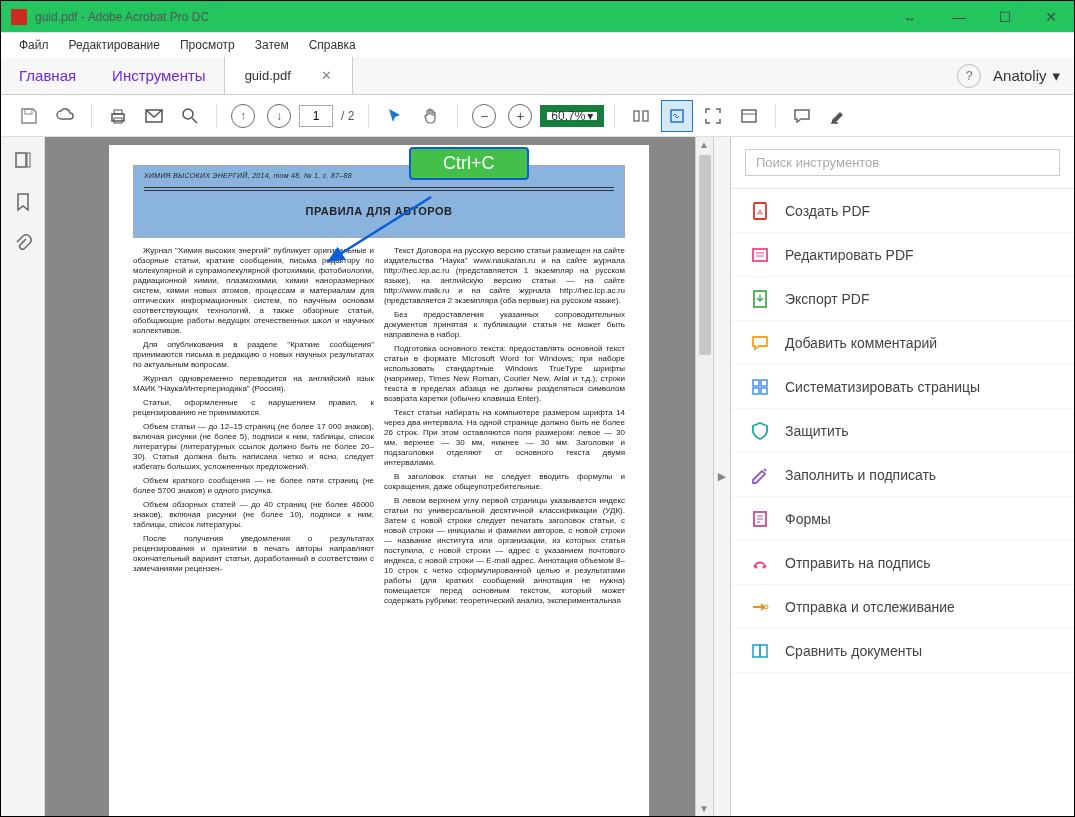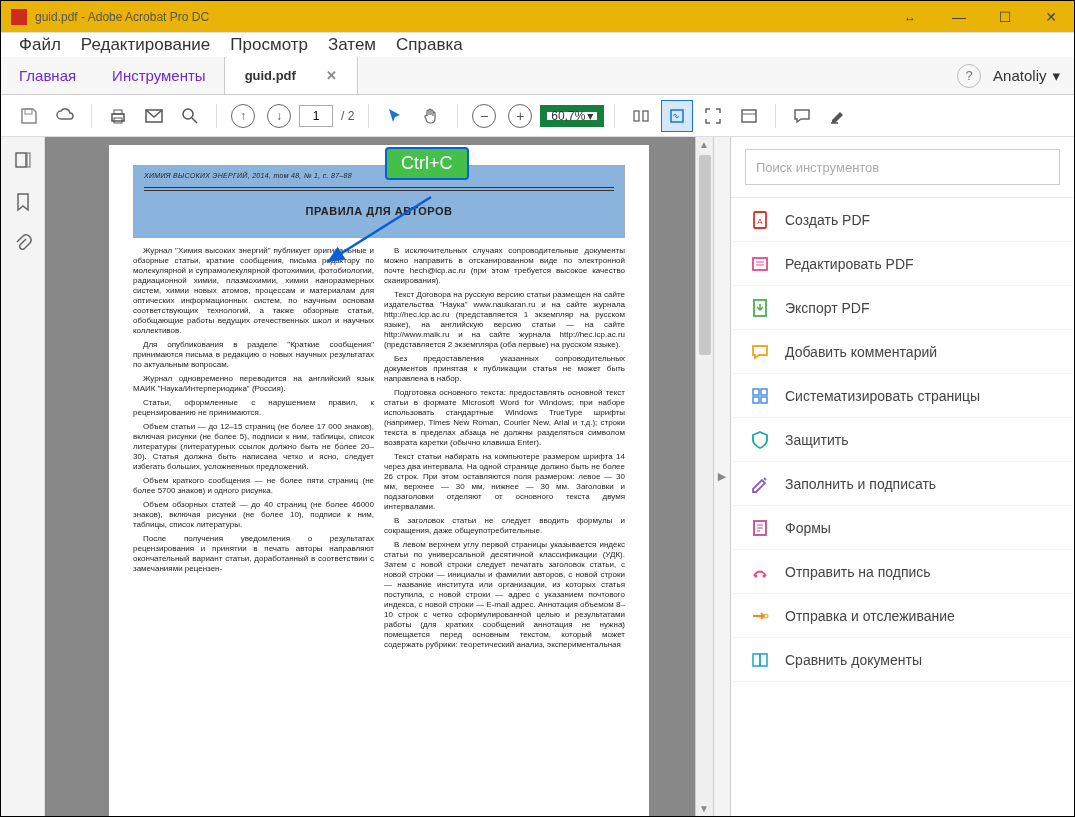--- a/index.html
+++ b/index.html
@@ -1,29 +1,29 @@
 <!DOCTYPE html>
 <html><head>
 <meta charset="utf-8">
 <style>
 * { margin: 0; padding: 0; box-sizing: border-box; font-family: "Segoe UI", Arial, sans-serif; }
 body { background: #fff; width: 1075px; height: 817px; overflow: hidden; position: relative; border: 1px solid #000; }
 
-.titlebar { height: 32px; background: #eab308; display: flex; align-items: center; padding-left: 10px; border-bottom: 1px solid #e0e0e0; }
+.titlebar { height: 32px; background: #22c55e; display: flex; align-items: center; padding-left: 10px; border-bottom: 1px solid #e0e0e0; }
 .titlebar .app-icon { width: 16px; height: 16px; background: #cc2b1e; margin-right: 8px; }
 .titlebar .title { font-size: 12px; color: #555; flex: 1; }
 .titlebar .win-btn { width: 46px; height: 32px; display: flex; align-items: center; justify-content: center; font-size: 14px; color: #444; }
 .titlebar .move-icon { font-size: 12px; color: #333; margin-right: 20px; }
 
-.menubar { height: 24px; display: flex; align-items: center; padding-left: 10px; gap: 4px; font-size: 17px; color: #333; }
+.menubar { height: 24px; display: flex; align-items: center; padding-left: 10px; gap: 4px; font-size: 12px; color: #333; }
 .menubar span { padding: 2px 8px; cursor: default; }
 
 .tabbar { height: 38px; display: flex; align-items: center; border-bottom: 1px solid #ccc; background: #f7f7f7; }
 .tabbar .maintab { padding: 0 18px; font-size: 15px; color: #6d28d9; height: 100%; display: flex; align-items: center; }
-.tabbar .doctab { height: 100%; display: flex; align-items: center; padding: 0 20px; background: #fff; border-right: 1px solid #ccc; border-left: 1px solid #ccc; font-size: 13px; color: #333; position: relative; font-weight: bold; }
+.tabbar .doctab { height: 100%; display: flex; align-items: center; padding: 0 20px; background: #fff; border-right: 1px solid #ccc; border-left: 1px solid #ccc; font-size: 13px; color: #333; position: relative; }
 .tabbar .doctab .close { margin-left: 30px; color: #888; font-size: 13px; }
 .tabbar .spacer { flex: 1; }
 .tabbar .help { width: 24px; height: 24px; border: 1px solid #bbb; border-radius: 50%; display: flex; align-items: center; justify-content: center; font-size: 13px; color: #777; margin-right: 12px; }
 .tabbar .user { font-size: 15px; color: #333; margin-right: 14px; display: flex; align-items: center; gap: 6px; }
 
 .toolbar { height: 42px; display: flex; align-items: center; padding: 0 12px; gap: 4px; border-bottom: 1px solid #ddd; }
 .toolbar .tbtn { width: 32px; height: 32px; display: flex; align-items: center; justify-content: center; color: #555; font-size: 18px; }
 .toolbar .sep { width: 1px; height: 24px; background: #ddd; margin: 0 6px; }
 .toolbar .arrow-circle { width: 24px; height: 24px; border: 1.5px solid #666; border-radius: 50%; display: flex; align-items: center; justify-content: center; font-size: 12px; }
 .toolbar .page-input { width: 34px; height: 22px; text-align: center; border: 1px solid #aaa; font-size: 12px; }
@@ -41,32 +41,32 @@
 .doc-area { flex: 1; background: #888; position: relative; overflow: hidden; display: flex; }
 .doc-page { background: #fff; margin: 8px auto; width: 540px; height: 680px; padding: 20px 24px; font-family: "Times New Roman", serif; font-size: 8px; color: #222; line-height: 1.25; }
 .doc-page .header-box { border: 1px solid #aaa; background: #8ab4dd; padding: 6px 10px 18px 10px; margin-bottom: 8px; }
 .doc-page .journal-line { font-size: 7px; font-style: italic; letter-spacing: 0.3px; }
 .doc-page .hr-double { border-top: 1.5px solid #333; border-bottom: 1px solid #333; height: 4px; margin: 6px 0 14px 0; }
 .doc-page .title { text-align: center; font-size: 11px; font-weight: bold; letter-spacing: 0.5px; }
 .doc-page .cols { display: flex; gap: 10px; margin-top: 8px; }
 .doc-page .col { flex: 1; text-align: justify; }
 .doc-page .col p { margin-bottom: 4px; text-indent: 10px; }
 
-.callout { position: absolute; left: 384px; top: 146px; background: #44c04a; border: 2px solid #0a5fd6; color: #fff; font-size: 18px; padding: 4px 14px; border-radius: 4px; z-index: 10; }
+.callout { position: absolute; left: 408px; top: 146px; background: #44c04a; border: 2px solid #0a5fd6; color: #fff; font-size: 18px; padding: 4px 32px; border-radius: 4px; z-index: 10; }
 .arrow-line { position: absolute; left: 320px; top: 178px; z-index: 9; }
 
 .vscroll { width: 18px; background: #f0f0f0; border-left: 1px solid #ccc; position: relative; }
 .vscroll::before { content: "▲"; position: absolute; top: 2px; left: 3px; font-size: 10px; color: #888; }
 .vscroll::after { content: "▼"; position: absolute; bottom: 2px; left: 3px; font-size: 10px; color: #888; }
 .vscroll .thumb { position: absolute; top: 18px; left: 3px; width: 12px; height: 200px; background: #c8c8c8; border-radius: 2px; }
 
 .right-collapse { width: 18px; background: #f4f4f4; border-left: 1px solid #ccc; border-right: 1px solid #ccc; display: flex; align-items: center; justify-content: center; color: #888; font-size: 11px; }
 
 .right-panel { width: 343px; background: #fff; display: flex; flex-direction: column; }
-.search-box { margin: 12px 14px; border: 1px solid #ccc; height: 36px; display: flex; align-items: center; padding: 0 10px; font-size: 13px; color: #aaa; }
+.search-box { margin: 12px 14px; border: 1px solid #ccc; height: 27px; display: flex; align-items: center; padding: 0 10px; font-size: 13px; color: #aaa; }
 .tool-list { display: flex; flex-direction: column; border-top: 1px solid #e8e8e8; overflow-y: auto; }
 .tool-item { display: flex; align-items: center; height: 44px; padding: 0 18px; gap: 14px; font-size: 14px; color: #444; border-bottom: 1px solid #f3f3f3; }
 .tool-item .ticon { width: 22px; height: 22px; display: flex; align-items: center; justify-content: center; font-size: 18px; }
 .c-red { color: #d9372b; } .c-pink { color: #e3498c; } .c-green { color: #4caf50; }
 .c-orange { color: #f5a623; } .c-blue { color: #4a90e2; } .c-cyan { color: #2aa9c9; }
 .c-teal { color: #1ba9a0; } .c-purple { color: #8b5fc2; } .c-magenta { color: #c94a8e; }
 .c-amber { color: #e69214; }
 
 svg { display: block; }
 </style>
@@ -243,21 +243,20 @@
             <p>Журнал "Химия высоких энергий" публикует оригинальные и обзорные статьи, краткие сообщения, письма редактору по молекулярной и супрамолекулярной фотохимии, фотобиологии, радиационной химии, плазмохимии, химии наноразмерных систем, химии новых атомов, процессам и материалам для оптических информационных систем, по научным основам соответствующих технологий, а также обзорные статьи, обобщающие работы ведущих отечественных школ и научных коллективов.</p>
             <p>Для опубликования в разделе "Краткие сообщения" принимаются письма в редакцию о новых научных результатах по актуальным вопросам.</p>
             <p>Журнал одновременно переводится на английский язык МАИК "Наука/Интерпериодика" (Россия).</p>
             <p>Статьи, оформленные с нарушением правил, к рецензированию не принимаются.</p>
             <p>Объем статьи — до 12–15 страниц (не более 17 000 знаков), включая рисунки (не более 5), подписи к ним, таблицы, список литературы (литературных ссылок должно быть не более 20–30). Статья должна быть написана четко и ясно, следует избегать больших, усложненных предложений.</p>
             <p>Объем краткого сообщения — не более пяти страниц (не более 5700 знаков) и одного рисунка.</p>
             <p>Объем обзорных статей — до 40 страниц (не более 46000 знаков), включая рисунки (не более 10), подписи к ним, таблицы, список литературы.</p>
             <p>После получения уведомления о результатах рецензирования и принятии в печать авторы направляют окончательный вариант статьи, доработанный в соответствии с замечаниями рецензен-</p>
           </div>
         <div class="col" id="col2">
-            <p>В исключительных случаях сопроводительные документы можно направить в отсканированном виде по электронной почте hech@icp.ac.ru (при этом требуется высокое качество сканирования).</p>
             <p>Текст Договора на русскую версию статьи размещен на сайте издательства "Наука" www.naukaran.ru и на сайте журнала http://hec.icp.ac.ru (представляется 1 экземпляр на русском языке), на английскую версию статьи — на сайте http://www.maik.ru и на сайте журнала http://hec.icp.ac.ru (представляется 2 экземпляра (оба первые) на русском языке).</p>
             <p>Без предоставления указанных сопроводительных документов принятая к публикации статья не может быть направлена в набор.</p>
             <p>Подготовка основного текста: предоставлять основной текст статьи в формате Microsoft Word for Windows; при наборе использовать стандартные Windows TrueType шрифты (например, Times New Roman, Courier New, Arial и т.д.); строки текста в пределах абзаца не должны разделяться символом возврата каретки (обычно клавиша Enter).</p>
             <p>Текст статьи набирать на компьютере размером шрифта 14 через два интервала. На одной странице должно быть не более 26 строк. При этом оставляются поля размером: левое — 30 мм, верхнее — 30 мм, нижнее — 30 мм. Заголовки и подзаголовки отделяют от основного текста двумя интервалами.</p>
             <p>В заголовок статьи не следует вводить формулы и сокращения, даже общеупотребительные.</p>
             <p>В левом верхнем углу первой страницы указывается индекс статьи по универсальной десятичной классификации (УДК). Затем с новой строки следует печатать заголовок статьи, с новой строки — инициалы и фамилии авторов, с новой строки — название института или организации, из которых статья поступила, с новой строки — адрес с указанием почтового индекса, с новой строки — E-mail адрес. Аннотация объемом 8–10 строк с четко сформулированной целью и результатами работы (для кратких сообщений аннотация не нужна) помещается перед основным текстом, который может содержать рубрики: теоретический анализ, экспериментальная</p>
           </div>
       </div>
     </div>
   </div>

